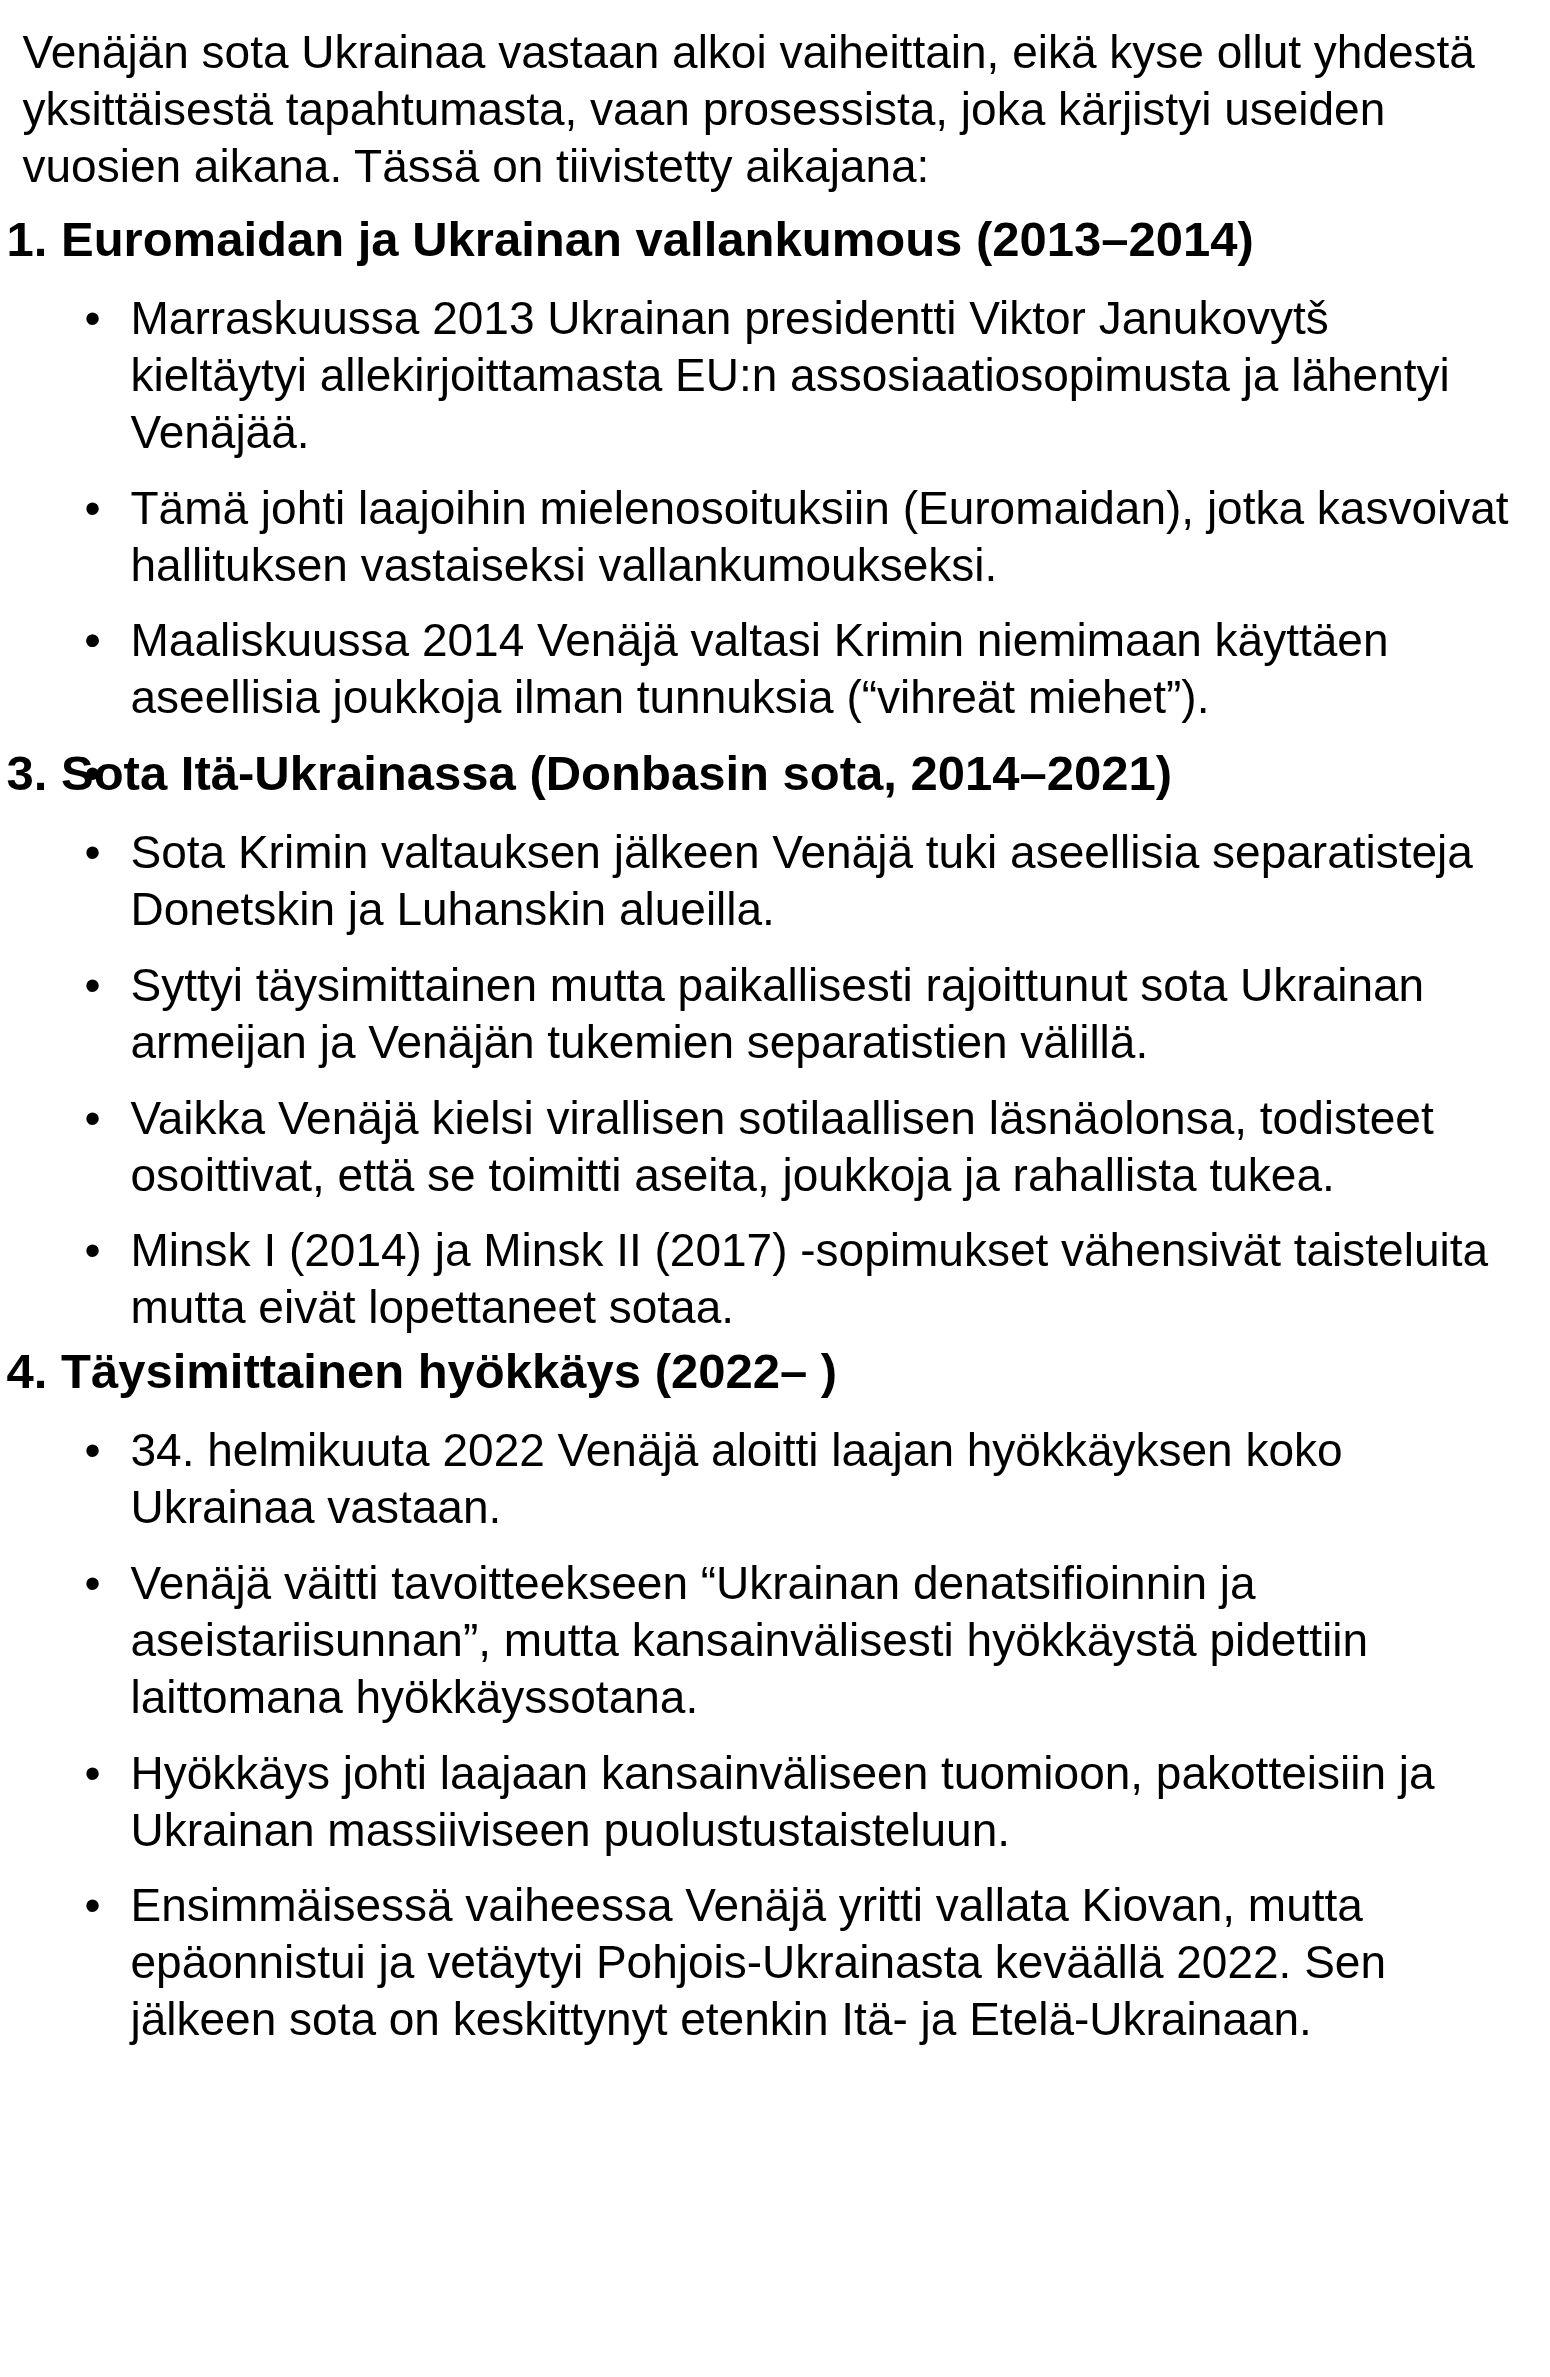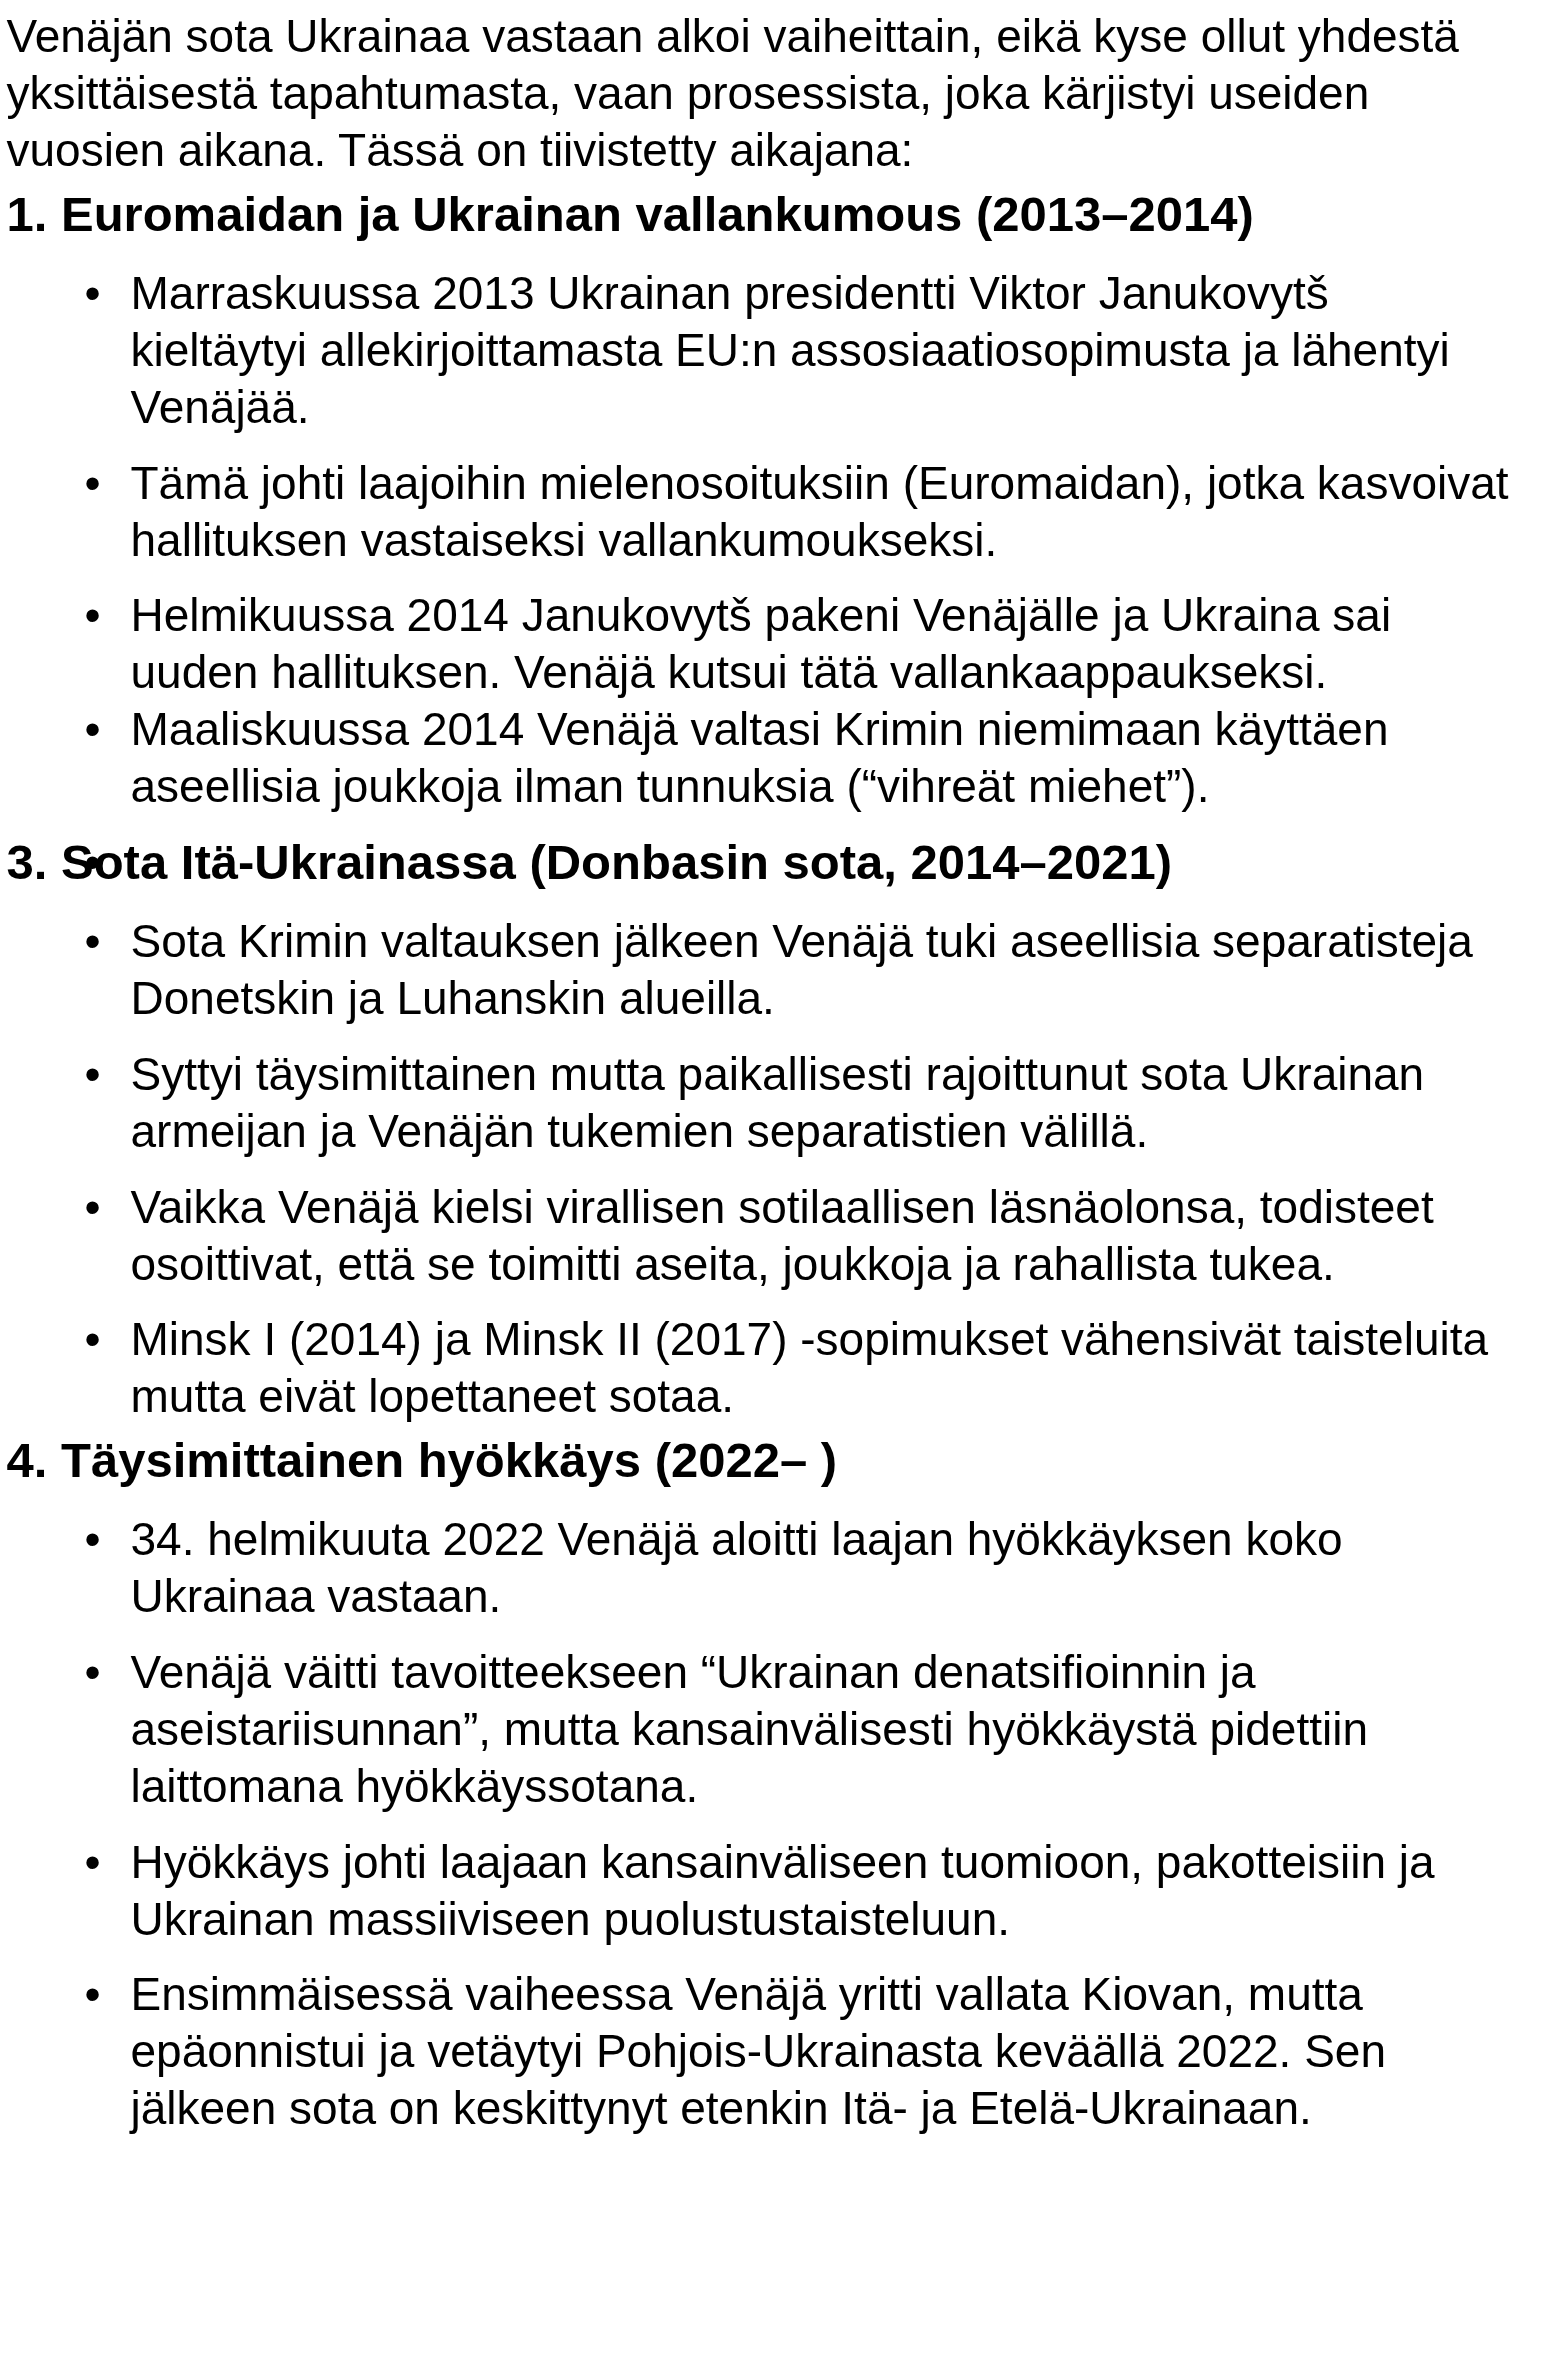--- a/index.html
+++ b/index.html
@@ -11,21 +11,21 @@
     width: 1551px;
     min-height: 2377px;
     box-sizing: border-box;
     padding: 8.1px 41px 0 6.5px;
     font-family: "Liberation Sans", "DejaVu Sans", sans-serif;
     font-size: 46px;
     line-height: 57px;
     color: #000000;
   }
   .intro {
-    margin: 0;
+    margin: 16px;
   }
   .section-heading {
     font-size: 49px;
     line-height: 57px;
     font-weight: bold;
     margin: 7px 0 22px 0;
   }
   ul.bullets {
     list-style: none;
     margin: 0;
@@ -48,21 +48,21 @@
 <body>
 
 <div>
   <p class="intro">Venäjän sota Ukrainaa vastaan alkoi vaiheittain, eikä kyse ollut yhdestä yksittäisestä tapahtumasta, vaan prosessista, joka kärjistyi useiden vuosien aikana. Tässä on tiivistetty aikajana:</p>
 
   <div id="sections">
       <h2 class="section-heading">1. Euromaidan ja Ukrainan vallankumous (2013–2014)</h2>
       <ul class="bullets">
         <li><span class="bullet-marker">•</span><span>Marraskuussa 2013 Ukrainan presidentti Viktor Janukovytš kieltäytyi allekirjoittamasta EU:n assosiaatiosopimusta ja lähentyi Venäjää.</span></li>
         <li><span class="bullet-marker">•</span><span>Tämä johti laajoihin mielenosoituksiin (Euromaidan), jotka kasvoivat hallituksen vastaiseksi vallankumoukseksi.</span></li>
-        <li><span class="bullet-marker">•</span><span>Helmikuussa 2014 Janukovytš pakeni Venäjälle ja Ukraina sai uuden hallituksen. Venäjä kutsui tätä vallankaappaukseksi.</span></li>
+        <li><span class="bullet-marker">•</span></li>
       </ul>
       <ul class="bullets">
         <li><span class="bullet-marker">•</span><span>Maaliskuussa 2014 Venäjä valtasi Krimin niemimaan käyttäen aseellisia joukkoja ilman tunnuksia (“vihreät miehet”).</span></li>
         <li><span class="bullet-marker">•</span></li>
       </ul>
       <h2 class="section-heading">3. Sota Itä-Ukrainassa (Donbasin sota, 2014–2021)</h2>
       <ul class="bullets">
         <li><span class="bullet-marker">•</span><span>Sota Krimin valtauksen jälkeen Venäjä tuki aseellisia separatisteja Donetskin ja Luhanskin alueilla.</span></li>
         <li><span class="bullet-marker">•</span><span>Syttyi täysimittainen mutta paikallisesti rajoittunut sota Ukrainan armeijan ja Venäjän tukemien separatistien välillä.</span></li>
         <li><span class="bullet-marker">•</span><span>Vaikka Venäjä kielsi virallisen sotilaallisen läsnäolonsa, todisteet osoittivat, että se toimitti aseita, joukkoja ja rahallista tukea.</span></li>

